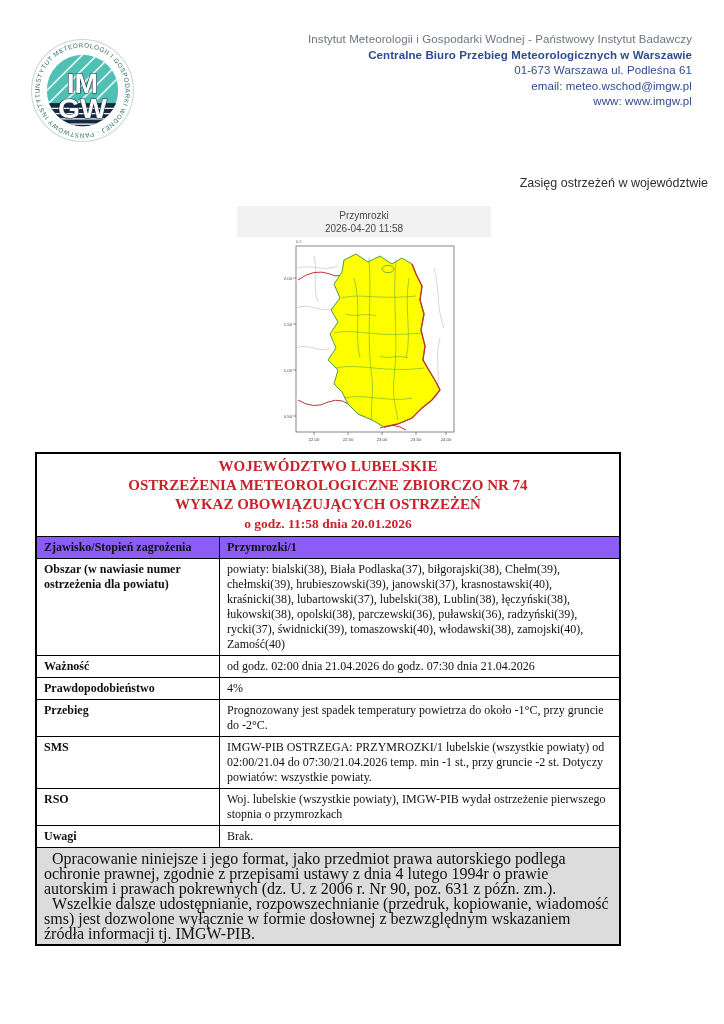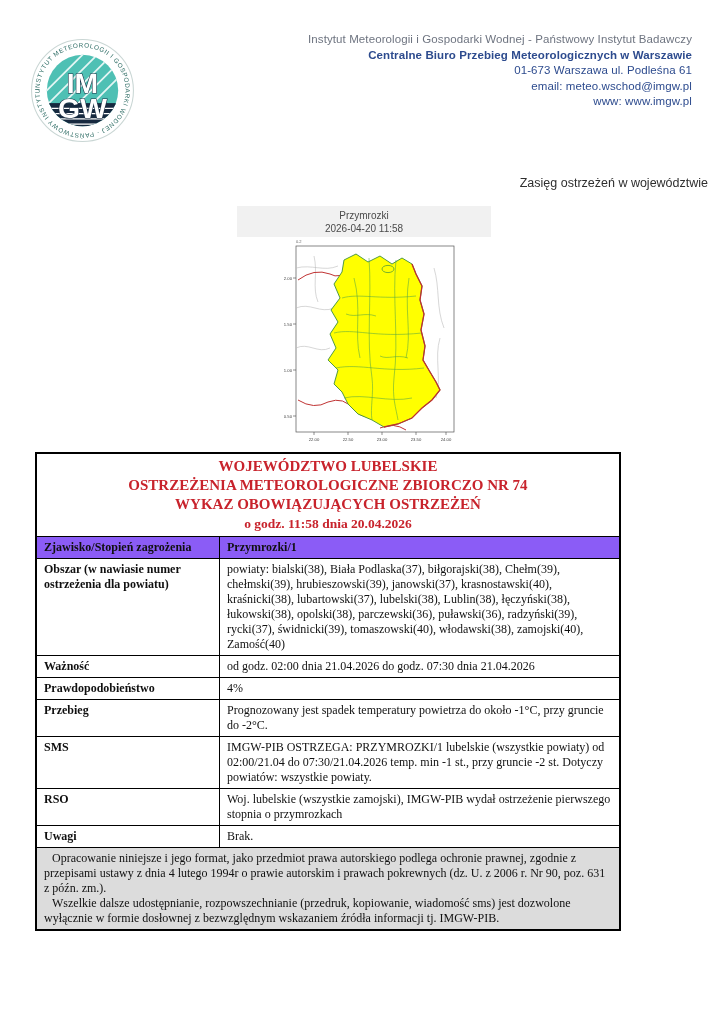--- a/index.html
+++ b/index.html
@@ -34,21 +34,21 @@
     position:absolute; left:35px; top:452px; width:586px;
     border-collapse:collapse; border:2px solid #000;
     font-family:"Liberation Serif", serif; font-size:12px; color:#101010;
   }
   .warn-table td { border:1px solid #000; padding:3px 7px; vertical-align:top; line-height:15px; }
   .title-cell { text-align:center; padding:9px 4px 10px 4px; }
   .title-line { color:#c8232c; font-weight:bold; font-size:15px; line-height:19px; }
   .title-line.issued { font-size:13.5px; }
   .label-cell { width:168px; font-weight:bold; }
   .row-highlight td { background:#8b5cf6; font-weight:bold; }
-  .footer-cell { background:#dcdcdc; font-size:12px; line-height:15.5px; padding:5px 8px 7px 8px; }
+  .footer-cell { background:#dcdcdc; font-size:16px; line-height:15.5px; padding:5px 8px 7px 8px; }
   .footer-cell p { margin:0; text-indent:8px; }
 </style>
 </head>
 <body>
 
 <div class="logo-wrap">
   <svg viewBox="0 0 100 100" width="105" height="105" aria-hidden="true">
     <defs>
       <clipPath id="logoClip">
           <circle cx="50" cy="50" r="34"></circle>
@@ -174,21 +174,21 @@
   </svg>
 </div>
 
 <table class="warn-table">
   <tbody>
     <tr>
       <td colspan="2" class="title-cell">
         <div class="title-line">WOJEWÓDZTWO LUBELSKIE</div>
         <div class="title-line">OSTRZEŻENIA METEOROLOGICZNE  ZBIORCZO  NR 74</div>
         <div class="title-line">WYKAZ  OBOWIĄZUJĄCYCH OSTRZEŻEŃ</div>
-        <div class="title-line issued">o godz. 11:58 dnia 20.04.2026</div>
+        <div class="title-line issued">o godz. 11:58 dnia 20.01.2026</div>
       </td>
     </tr>
     <tr class="row-highlight">
       <td class="label-cell">Zjawisko/Stopień zagrożenia</td>
       <td>Przymrozki/1</td>
     </tr>
     <tr>
       <td class="label-cell">Obszar (w nawiasie numer ostrzeżenia dla powiatu)</td>
       <td>powiaty: bialski(38), Biała Podlaska(37), biłgorajski(38), Chełm(39), chełmski(39), hrubieszowski(39), janowski(37), krasnostawski(40), kraśnicki(38),  lubartowski(37), lubelski(38), Lublin(38), łęczyński(38), łukowski(38), opolski(38), parczewski(36), puławski(36), radzyński(39), rycki(37), świdnicki(39),  tomaszowski(40), włodawski(38), zamojski(40), Zamość(40)</td>
     </tr>
@@ -203,21 +203,21 @@
     <tr>
       <td class="label-cell">Przebieg</td>
       <td>Prognozowany jest spadek temperatury powietrza do około -1°C,  przy gruncie do -2°C.</td>
     </tr>
     <tr>
       <td class="label-cell">SMS</td>
       <td>IMGW-PIB OSTRZEGA: PRZYMROZKI/1 lubelskie (wszystkie powiaty) od 02:00/21.04 do 07:30/21.04.2026 temp. min -1 st., przy gruncie -2 st. Dotyczy powiatów: wszystkie powiaty.</td>
     </tr>
     <tr>
       <td class="label-cell">RSO</td>
-      <td>Woj. lubelskie (wszystkie zamojski), IMGW-PIB wydał ostrzeżenie pierwszego stopnia o przymrozkach</td>
+      <td>Woj. lubelskie (wszystkie powiaty), IMGW-PIB wydał ostrzeżenie pierwszego stopnia o przymrozkach</td>
     </tr>
     <tr>
       <td class="label-cell">Uwagi</td>
       <td>Brak.</td>
     </tr>
     <tr>
       <td colspan="2" class="footer-cell">
         <p>Opracowanie niniejsze i jego format, jako przedmiot prawa autorskiego podlega ochronie prawnej, zgodnie z przepisami ustawy z dnia 4 lutego 1994r o prawie autorskim i prawach pokrewnych (dz. U. z 2006 r. Nr 90, poz. 631 z późn.  zm.).</p>
         <p>Wszelkie dalsze udostępnianie, rozpowszechnianie (przedruk, kopiowanie, wiadomość   sms) jest dozwolone wyłącznie w formie dosłownej z bezwzględnym wskazaniem źródła  informacji tj. IMGW-PIB.</p>
       </td>

